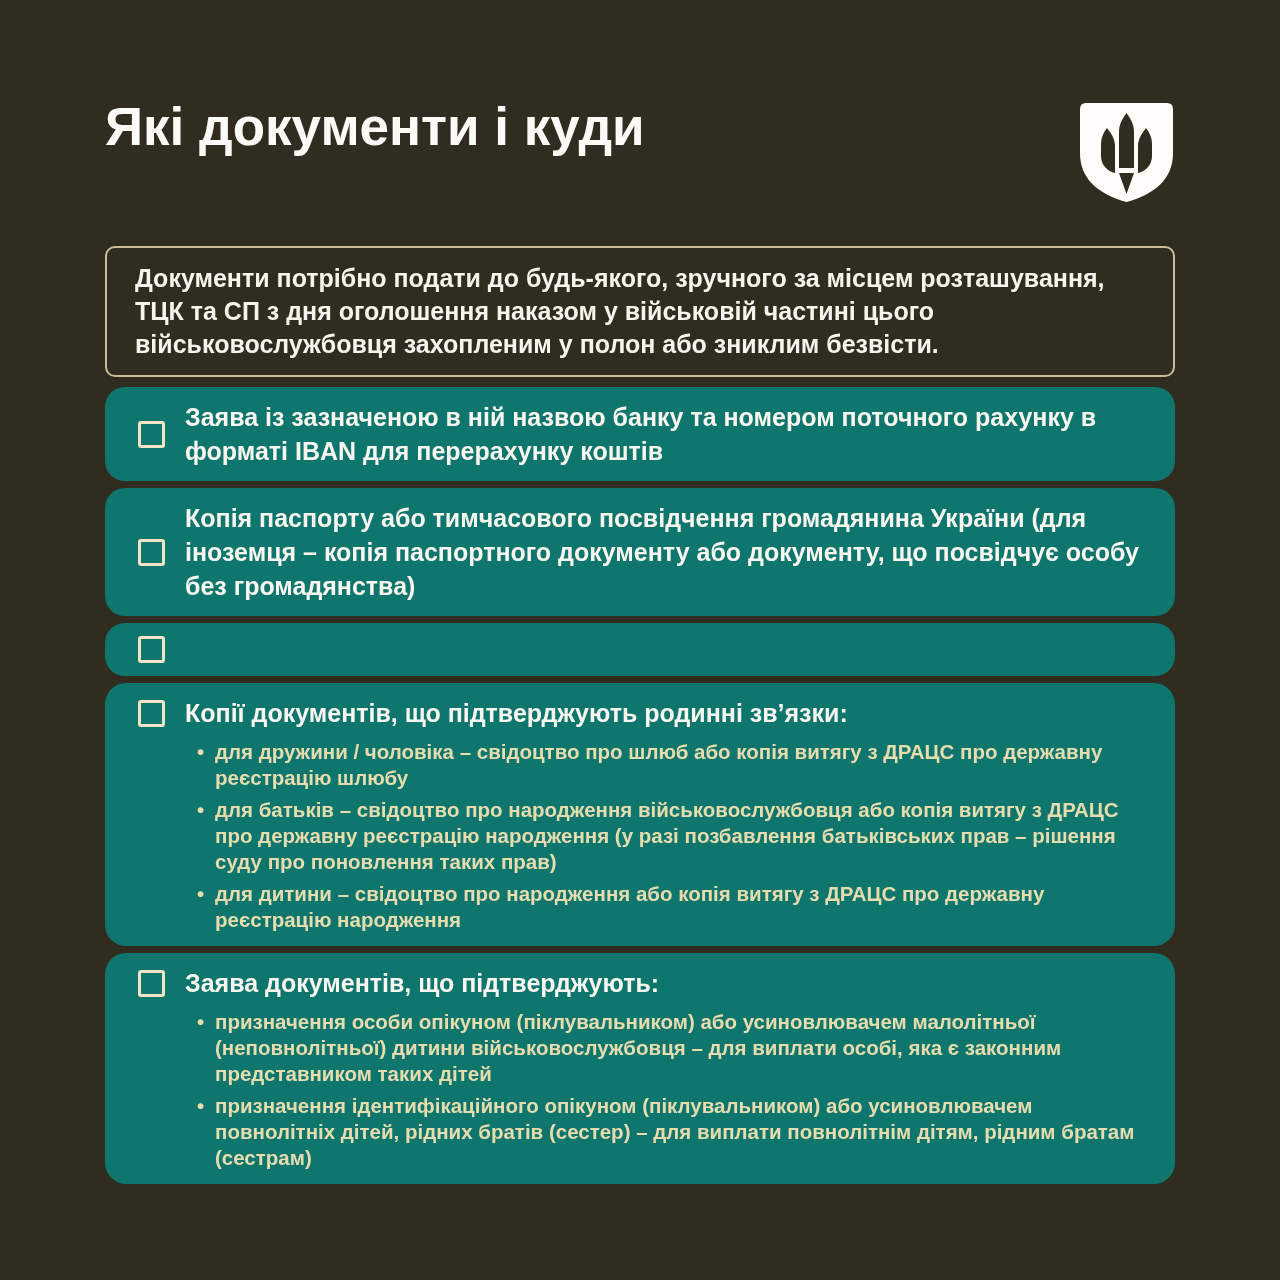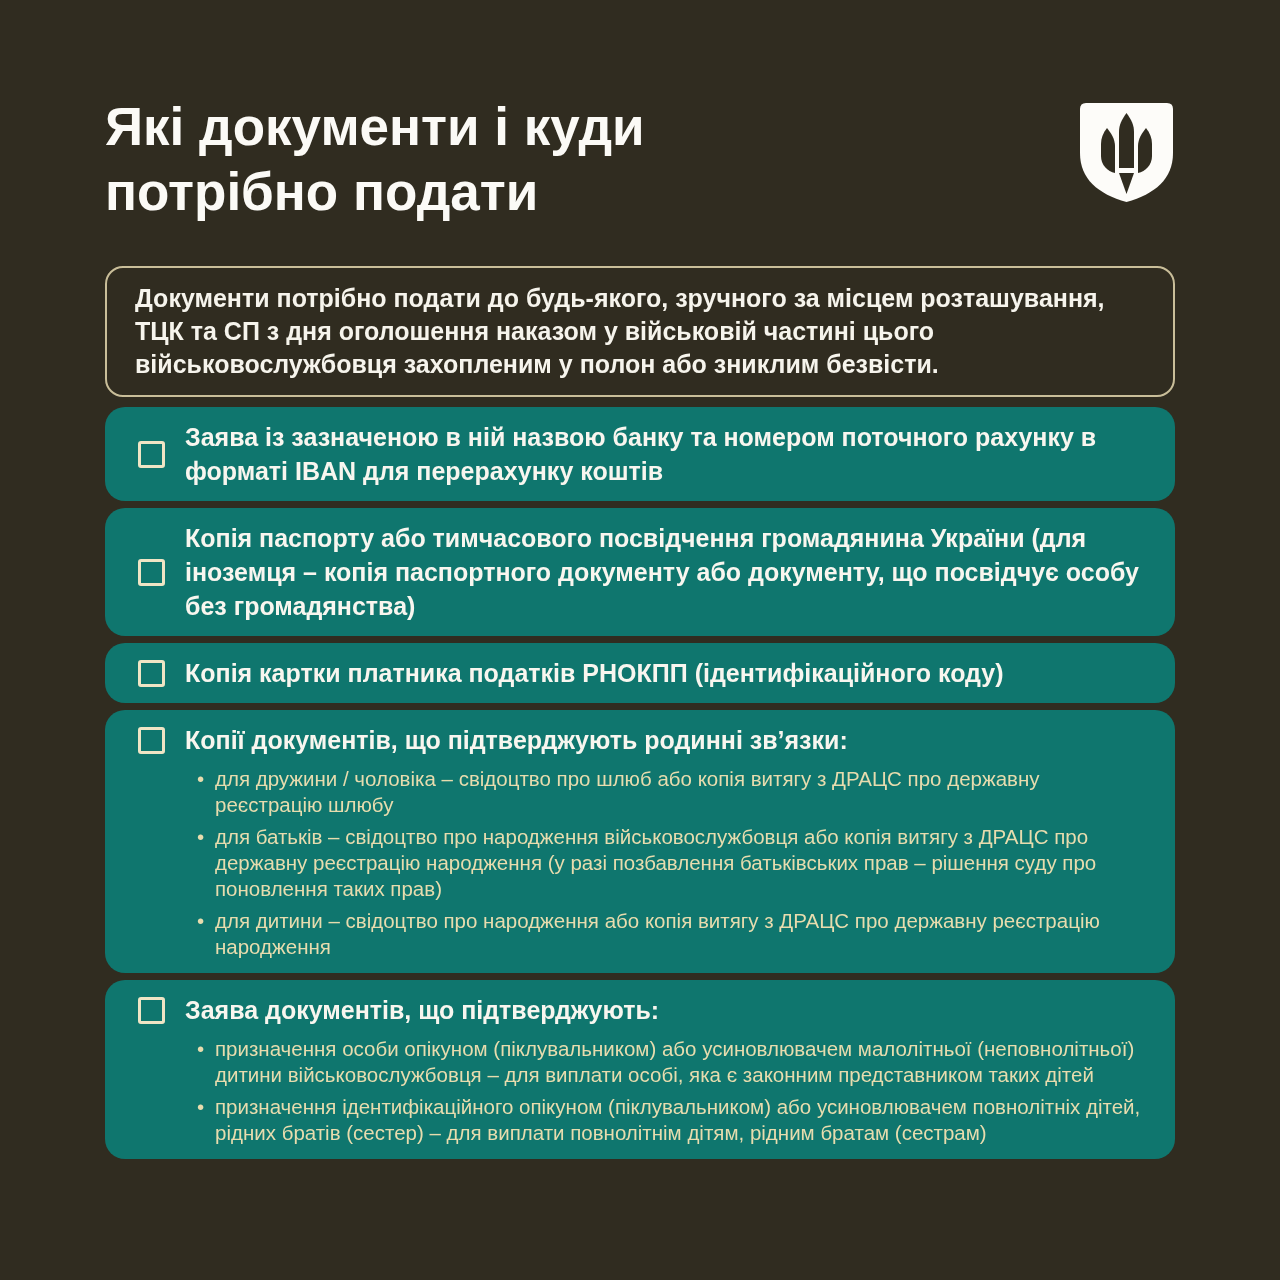--- a/index.html
+++ b/index.html
@@ -11,65 +11,66 @@
     overflow:hidden;
   }
   .page { width:1280px; height:1280px; padding:95px 105px 0 105px; }
 
   .header { display:flex; justify-content:space-between; align-items:flex-start; margin-bottom:42px; }
   .title { font-size:53px; line-height:1.22; font-weight:700; color:#fbfaf6; }
   .logo { width:97px; height:103px; margin-top:6px; flex:0 0 auto; }
 
   .intro-box {
     border:2px solid #c9be99;
-    border-radius:18px;
+    border-radius:10px;
     padding:14px 28px;
     font-size:25px; font-weight:700; line-height:33px;
     color:#f6f4ec;
     margin-bottom:10px;
   }
 
   .card {
     background:#0f766e;
     border-radius:20px;
     padding:13px 28px 13px 33px;
     margin-top:7px;
     display:flex; align-items:center;
   }
-  .card.has-bullets { align-items:flex-start; }
+  .card.has-bullets { align-items:flex-start;border-radius:21px; }
   .checkbox {
     flex:0 0 27px; width:27px; height:27px;
     border:3px solid #efe5c5; border-radius:3px;
     margin-right:20px;
     background:transparent;
     display:inline-block;
   }
   .card.has-bullets .checkbox { margin-top:4px; }
   .card-body { flex:1 1 auto; }
   .card-label { font-size:25px; font-weight:700; line-height:34px; color:#f8f6ef; }
   .bullet-list { list-style:none; margin-top:9px; }
   .bullet-list li {
     font-size:20.5px; line-height:26px;
     color:#e7dcae;
     position:relative; padding-left:30px;
     margin-top:6px;
+    font-weight:bold;
   }
   .bullet-list li::before {
     content:"\2022";
     position:absolute; left:12px; top:0;
     color:#e7dcae;
   }
 </style>
 </head>
 <body>
 
 <div class="page">
 
   <div class="header">
-    <h1 class="title"><span>Які документи і куди</span><br><span>потрібно подати</span></h1>
+    <h1 class="title"><span>Які документи і куди</span><br></h1>
     <div class="logo">
       <svg viewBox="0 0 97 103" width="97" height="103" aria-hidden="true">
         <path fill="#fdfcf9" d="M8,2 H89 Q95,2 95,8 V52 C95,78 77,93 48.5,101 C20,93 2,78 2,52 V8 Q2,2 8,2 Z"></path>
         <g fill="#302c20">
           <path d="M48.5,12 C43.5,19 41,24 41,31 V67 H56 V31 C56,24 53.5,19 48.5,12 Z"></path>
           <path d="M29,27 C25,32 23,37 23,43 V55 C23,64 29.5,70.5 37,72 V45 C37,38 33,32 29,27 Z"></path>
           <path d="M68,27 C72,32 74,37 74,43 V55 C74,64 67.5,70.5 60,72 V45 C60,38 64,32 68,27 Z"></path>
           <path d="M41,72 H56 L48.5,93 Z"></path>
         </g>
       </svg>
@@ -91,23 +92,20 @@
 
     <div class="card">
       <span class="checkbox"></span>
       <div class="card-body">
         <p class="card-label">Копія паспорту або тимчасового посвідчення громадянина України (для іноземця – копія паспортного документу або документу, що посвідчує особу без громадянства)</p>
       </div>
     </div>
 
     <div class="card">
       <span class="checkbox"></span>
-      <div class="card-body">
-        <p class="card-label">Копія картки платника податків РНОКПП (ідентифікаційного коду)</p>
-      </div>
     </div>
 
     <div class="card has-bullets">
       <span class="checkbox"></span>
       <div class="card-body">
         <p class="card-label">Копії документів, що підтверджують родинні зв’язки:</p>
         <ul class="bullet-list">
           <li>для дружини / чоловіка – свідоцтво про шлюб або копія витягу з ДРАЦС про державну реєстрацію шлюбу</li>
           <li>для батьків – свідоцтво про народження військовослужбовця або копія витягу з ДРАЦС про державну реєстрацію народження (у разі позбавлення батьківських прав – рішення суду про поновлення таких прав)</li>
           <li>для дитини – свідоцтво про народження або копія витягу з ДРАЦС про державну реєстрацію народження</li>

